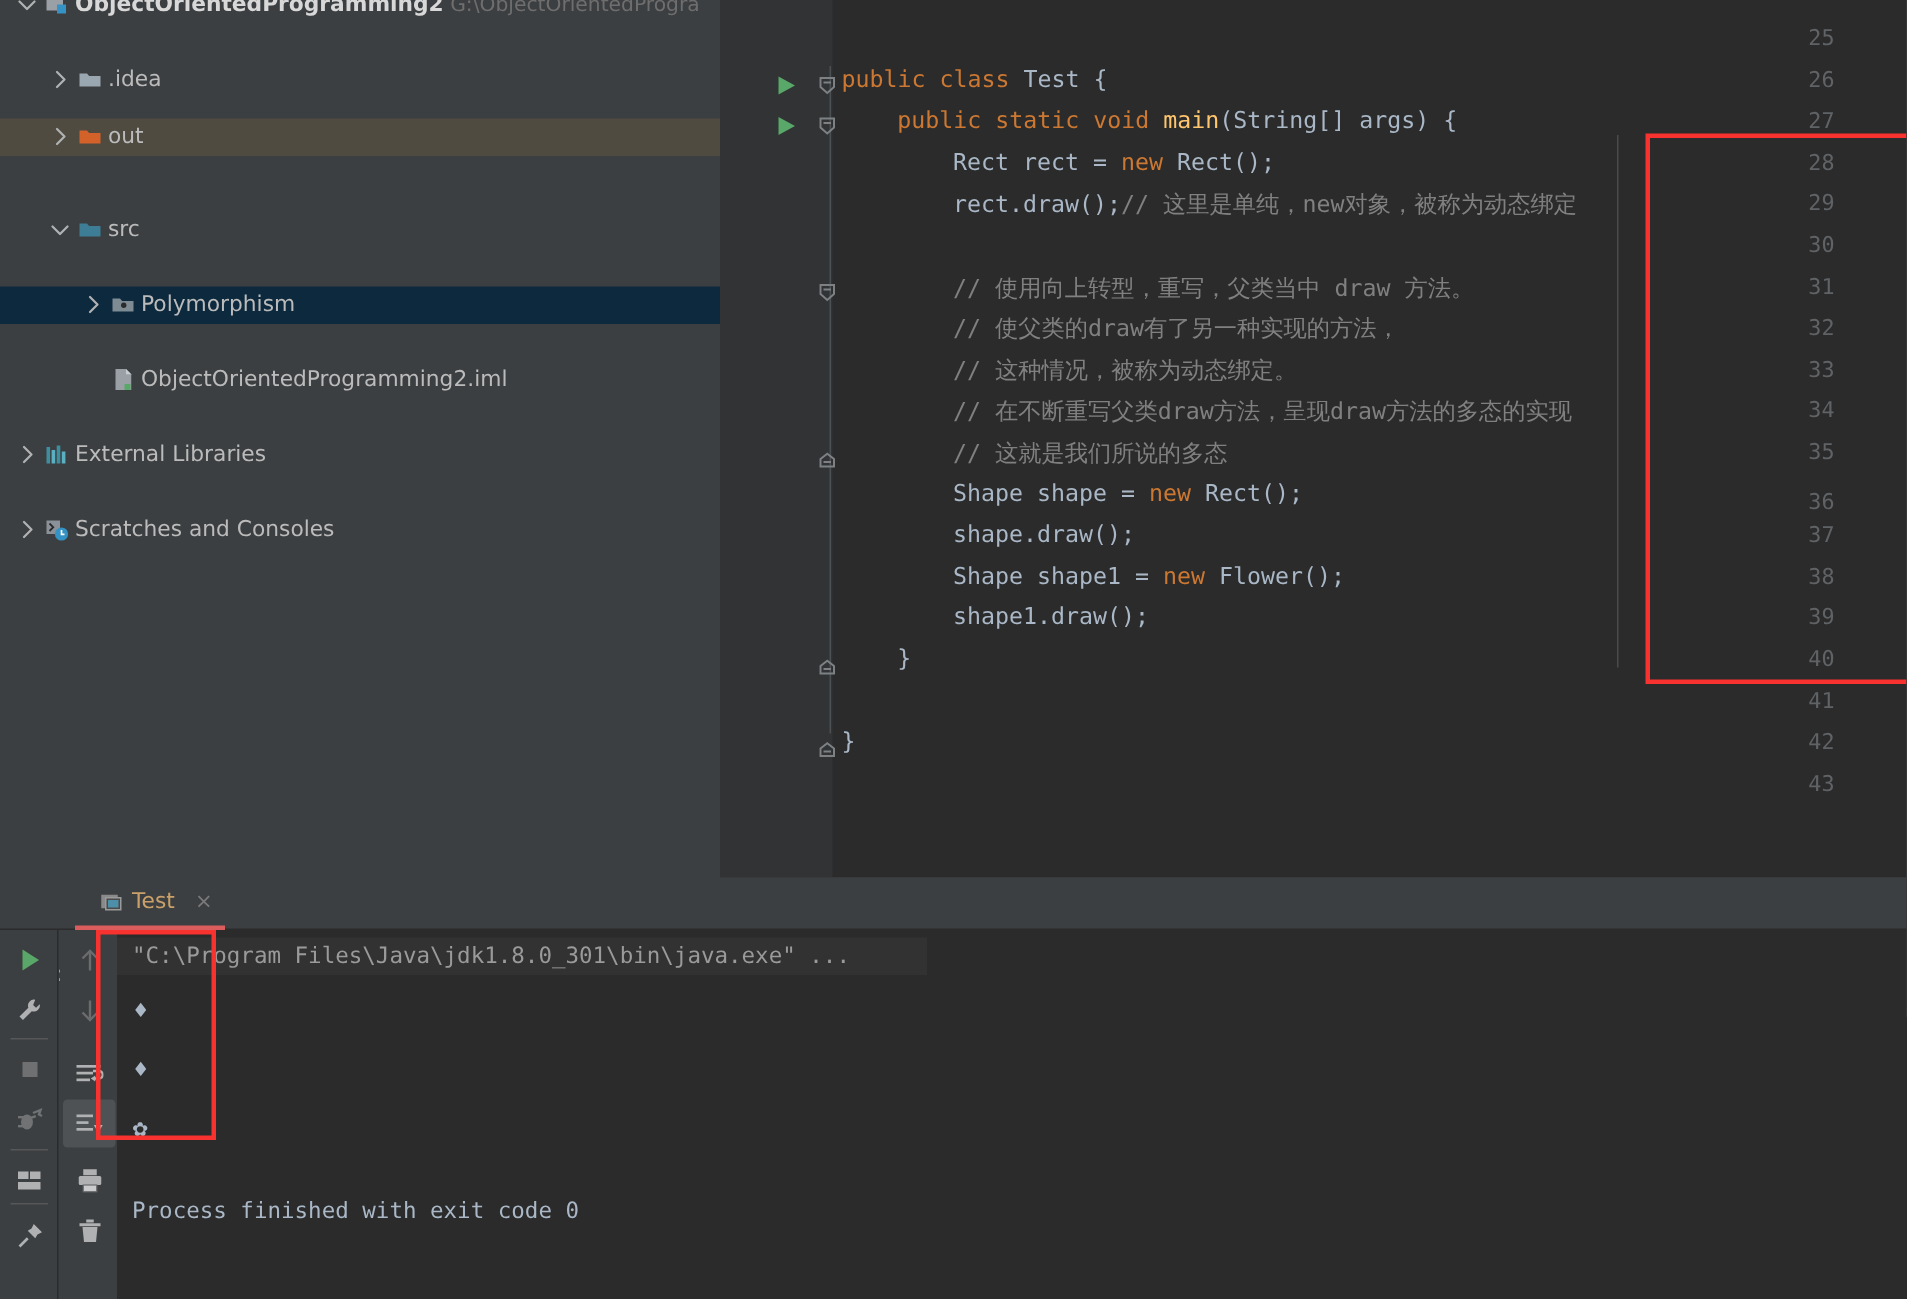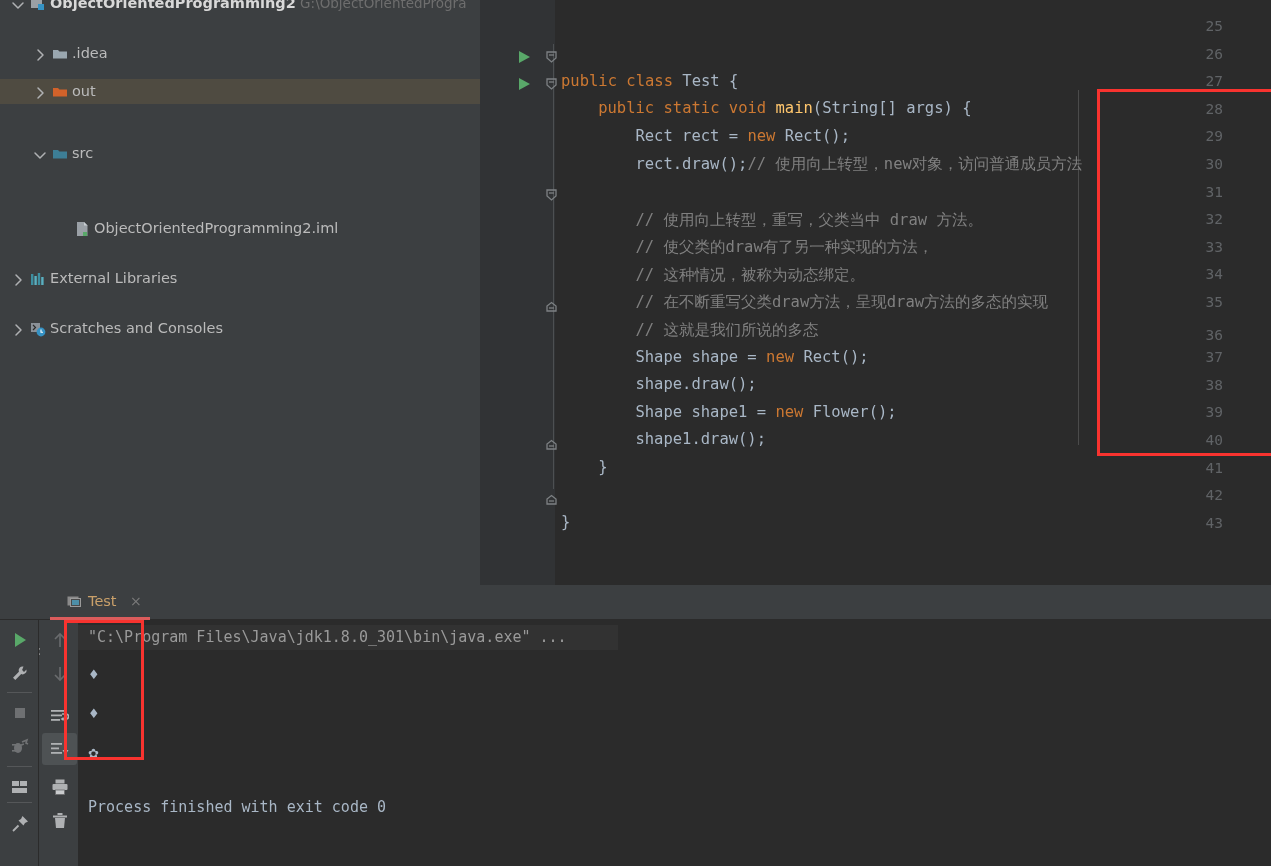--- a/index.html
+++ b/index.html
@@ -59,21 +59,21 @@
     position: absolute; left: 73px; top: 44px; width: 1px; height: 445px;
     background: #4D5052;
   }
   #indent-guide {
     position: absolute; left: 598px; top: 90px; width: 1px; height: 355px;
     background: #4B4B4B;
   }
   .code-line {
     position: absolute; left: 75px; white-space: pre;
     font-family: "DejaVu Sans Mono", "Liberation Mono", monospace;
-    font-size: 15.5px; color: #A9B7C6; margin-top: 28px;
+    font-size: 15.5px; color: #A9B7C6;
   }
   .kw  { color: #CC7832; }
   .cls { color: #A9B7C6; }
   .mth { color: #FFC66D; }
   .cmt { color: #808080; }
   .pun { color: #A9B7C6; }
 
   #red-box-editor {
     position: absolute; left: 617px; top: 89px;
     width: 534px; height: 367px;
@@ -191,20 +191,30 @@
           <span class="tlabel" style="left: 72px;">out</span>
         </div>
         <div class="tree-row" style="top: 75px;">
           <span class="arrow" style="left: 33px;"><svg width="14" height="14" viewBox="0 0 14 14">
               <polyline points="2,5 7,10 12,5" stroke="#AFB1B3" stroke-width="1.5" fill="none" stroke-linecap="round" stroke-linejoin="round"></polyline>
             </svg></span>
           <span class="ticon" style="left: 52px; top: 4px;"><svg width="16" height="16" viewBox="0 0 16 16">
               <path d="M1 4 h5 l1.4 1.6 H15 v7 H1 z" fill="#3D7E96"></path>
             </svg></span>
           <span class="tlabel" style="left: 72px;">src</span>
+        </div>
+        <div class="tree-row sel-blue" style="top: 100px;">
+          <span class="arrow" style="left: 55px;"><svg width="14" height="14" viewBox="0 0 14 14">
+              <polyline points="5,2 10,7 5,12" stroke="#AFB1B3" stroke-width="1.5" fill="none" stroke-linecap="round" stroke-linejoin="round"></polyline>
+            </svg></span>
+          <span class="ticon" style="left: 74px; top: 4px;"><svg width="16" height="16" viewBox="0 0 16 16">
+              <path d="M1 4 h5 l1.4 1.6 H15 v7 H1 z" fill="#7F8B93"></path>
+              <circle cx="8.5" cy="8.5" r="1.8" fill="#2B2B2B"></circle>
+            </svg></span>
+          <span class="tlabel" style="left: 94px;">Polymorphism</span>
         </div>
         <div class="tree-row" style="top: 125px;">
           <span class="ticon" style="left: 74px; top: 4px;"><svg width="16" height="16" viewBox="0 0 16 16">
               <path d="M3 1 h7 l3.5 3.5 V15 H3 z" fill="#9AA0A6"></path>
               <path d="M10 1 v3.5 h3.5 z" fill="#C8CDD1"></path>
               <rect x="9" y="11" width="4" height="4" fill="#59A869"></rect>
             </svg></span>
           <span class="tlabel" style="left: 94px;">ObjectOrientedProgramming2.iml</span>
         </div>
         <div class="tree-row" style="top: 150px;">
@@ -291,21 +301,21 @@
         <div class="lnum" style="top: 432px;">40</div>
         <div class="lnum" style="top: 459.6px;">41</div>
         <div class="lnum" style="top: 487.2px;">42</div>
         <div class="lnum" style="top: 514.8px;">43</div>
       </div>
     <div id="indent-guide"></div>
     <div id="code-lines">
         <div class="code-line" style="top: 43.6px; left: 81px;"><span class="kw">public </span><span class="kw">class </span><span class="cls">Test</span><span class="pun"> {</span></div>
         <div class="code-line" style="top: 71.2px; left: 118.2px;"><span class="kw">public </span><span class="kw">static </span><span class="kw">void </span><span class="mth">main</span><span class="pun">(</span><span class="cls">String</span><span class="pun">[] args) {</span></div>
         <div class="code-line" style="top: 98.8px; left: 155.4px;"><span class="cls">Rect rect = </span><span class="kw">new </span><span class="cls">Rect();</span></div>
-        <div class="code-line" style="top: 126.4px; left: 155.4px;"><span class="cls">rect.draw();</span><span class="cmt">// 使用向上转型，new对象，访问普通成员方法</span></div>
+        <div class="code-line" style="top: 126.4px; left: 155.4px;"><span class="cls">rect.draw();</span><span class="cmt">// 这里是单纯，new对象，被称为动态绑定</span></div>
         <div class="code-line" style="top: 181.6px; left: 155.4px;"><span class="cmt">// 使用向上转型，重写，父类当中 draw 方法。</span></div>
         <div class="code-line" style="top: 209.2px; left: 155.4px;"><span class="cmt">// 使父类的draw有了另一种实现的方法，</span></div>
         <div class="code-line" style="top: 236.8px; left: 155.4px;"><span class="cmt">// 这种情况，被称为动态绑定。</span></div>
         <div class="code-line" style="top: 264.4px; left: 155.4px;"><span class="cmt">// 在不断重写父类draw方法，呈现draw方法的多态的实现</span></div>
         <div class="code-line" style="top: 292px; left: 155.4px;"><span class="cmt">// 这就是我们所说的多态</span></div>
         <div class="code-line" style="top: 319.6px; left: 155.4px;"><span class="cls">Shape shape = </span><span class="kw">new </span><span class="cls">Rect();</span></div>
         <div class="code-line" style="top: 347.2px; left: 155.4px;"><span class="cls">shape.draw();</span></div>
         <div class="code-line" style="top: 374.8px; left: 155.4px;"><span class="cls">Shape shape1 = </span><span class="kw">new </span><span class="cls">Flower();</span></div>
         <div class="code-line" style="top: 402.4px; left: 155.4px;"><span class="cls">shape1.draw();</span></div>
         <div class="code-line" style="top: 430px; left: 118.2px;"><span class="pun">}</span></div>

